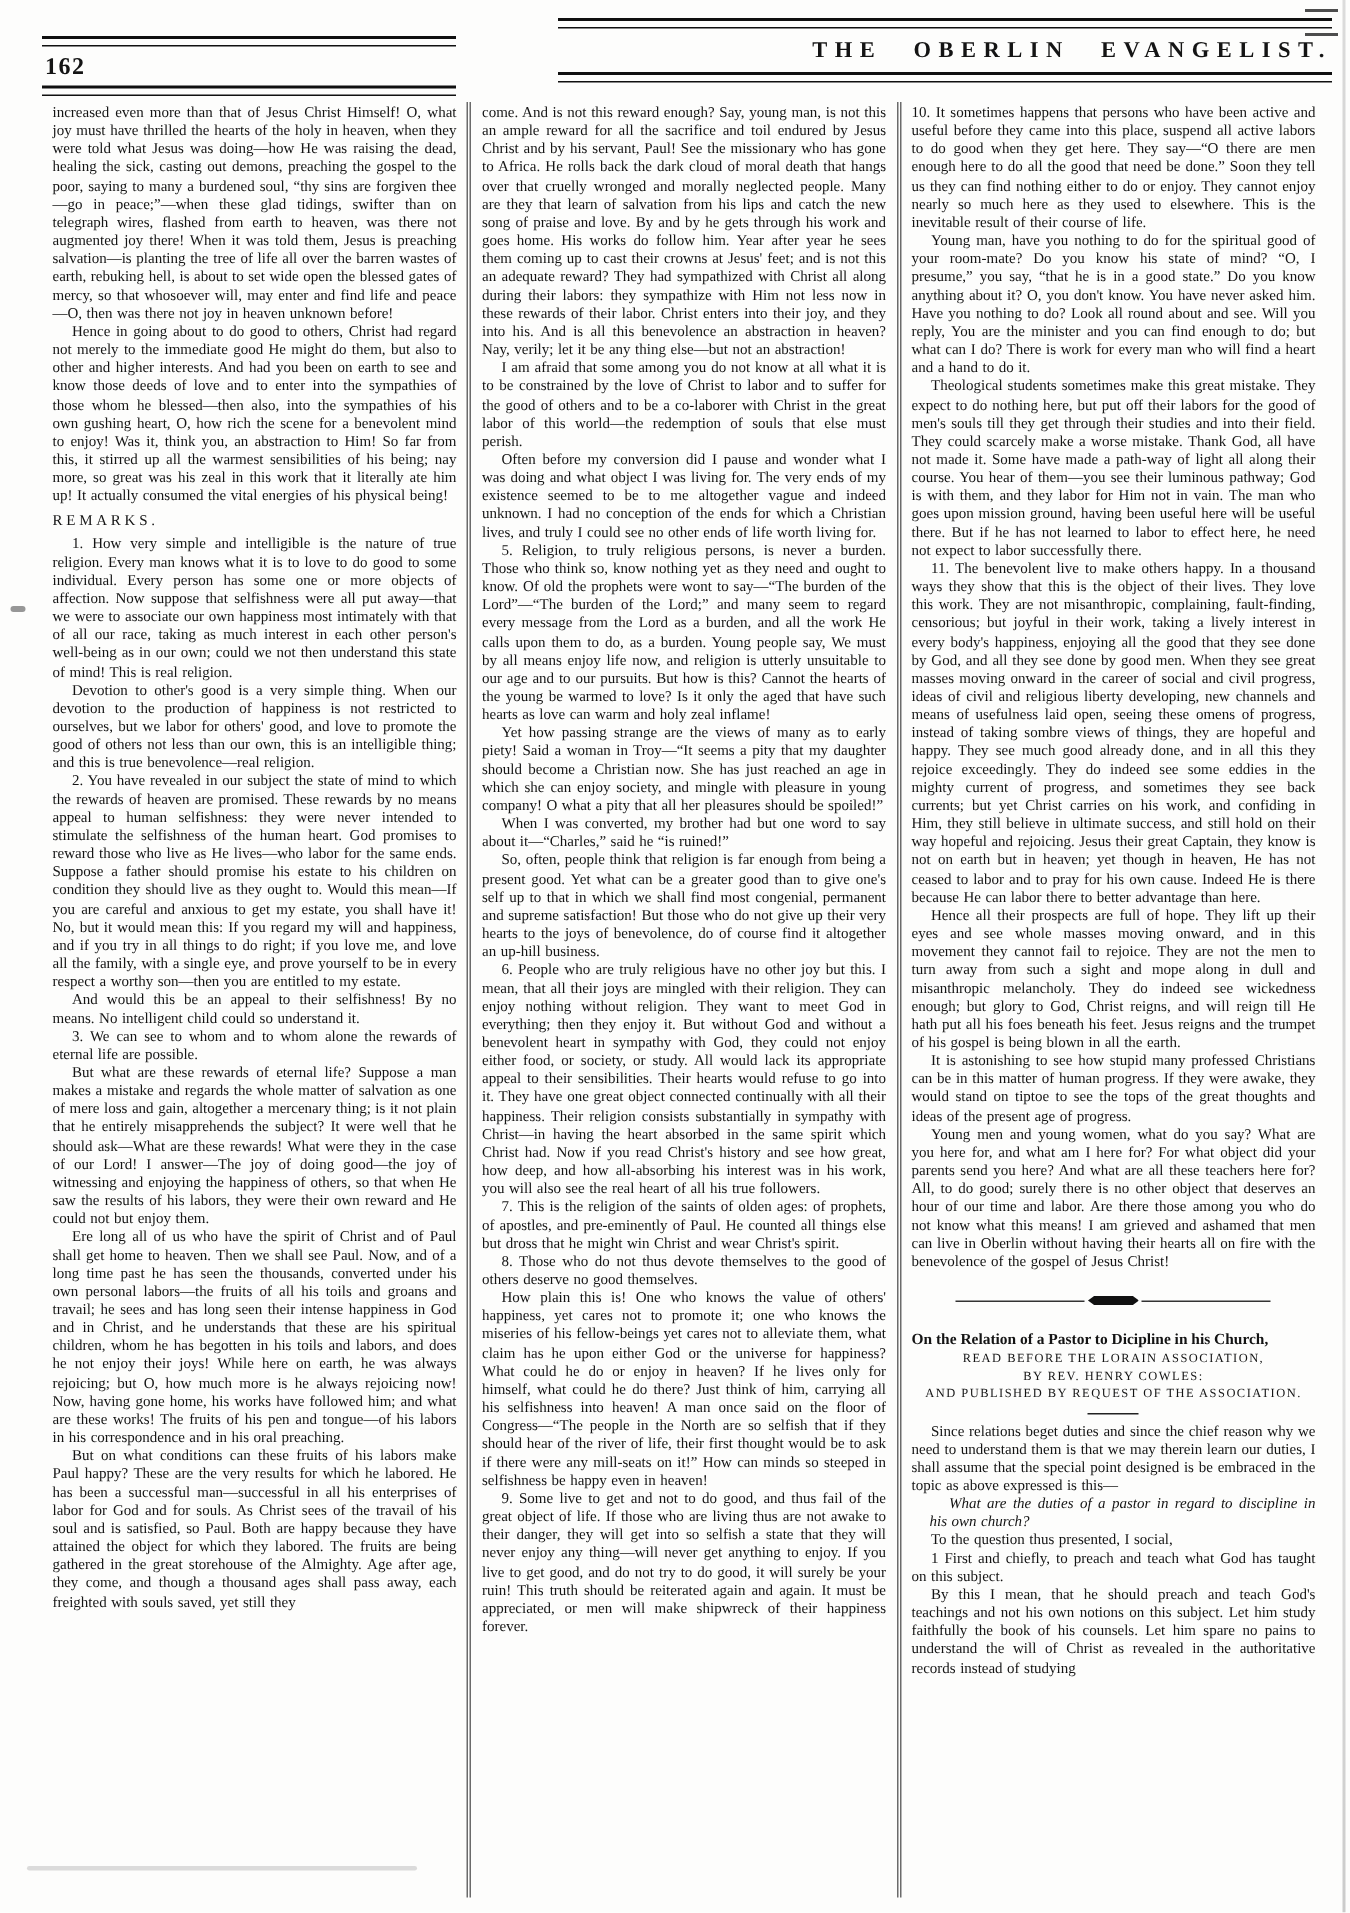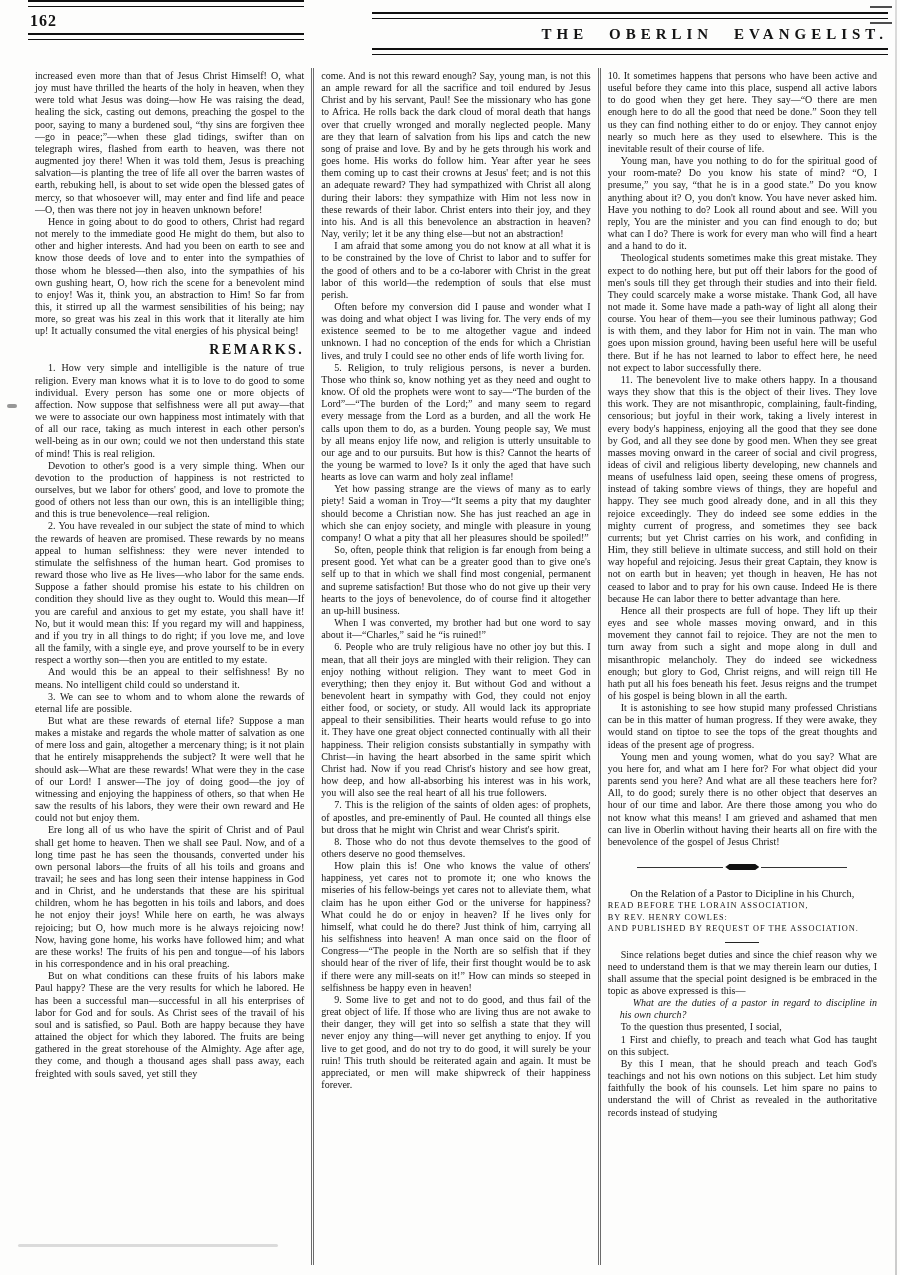--- a/index.html
+++ b/index.html
@@ -15,43 +15,43 @@
 
   
   .smudge-left { position:absolute; left:7px; top:404px; width:10px; height:4px; background:#444; opacity:.55; border-radius:2px; }
   .edge-right { position:absolute; right:3px; top:0; width:2px; height:100%; background:linear-gradient(#bbb,#888 30%,#ccc 70%,#999); opacity:.5; }
   .corner-marks { position:absolute; right:8px; top:6px; width:22px; height:14px;
     border-top:2px solid #222; border-bottom:2px solid #222; opacity:.8; }
   .smudge-bottom { position:absolute; left:18px; bottom:28px; width:260px; height:3px; background:#777; opacity:.25; border-radius:2px; }
 
   
   .drule { height:4px; border-top:2px solid #101010; border-bottom:1px solid #101010; }
-  .header-left { position:absolute; left:28px; top:0; width:276px; }
+  .header-left { position:absolute; left:28px; top:24px; width:276px; }
   .page-number { font-size:16px; font-weight:bold; letter-spacing:1px; padding:6px 0 4px 2px; line-height:16px; }
   .header-center { position:absolute; left:372px; top:12px; width:516px; }
   .masthead-title {
     text-align:right; font-size:15px; font-weight:bold;
     letter-spacing:5px; word-spacing:12px; padding:7px 0 6px; line-height:16px;
   }
 
   
   .cols { position:absolute; left:28px; top:68px; width:856px; bottom:10px; display:flex; }
   .col { flex:1 1 0; padding:2px 7px 0 7px; overflow:hidden; }
   .col + .col { border-left:3px double #6b6b6b; }
 
   .para {
     margin:0; font-size:10px; line-height:12.15px;
     text-align:justify; text-indent:13px;
     word-spacing:0.5px;
   }
   .para.no-indent { text-indent:0; }
   .para.italic { font-style:italic;margin-left:12px; }
-  .remarks-head { text-align:right; font-size:14px; letter-spacing:2.5px; margin:5px 0 4px; font-weight:bold; }
-  .art-title { text-align:center; font-weight:normal; font-size:10.3px; line-height:12px; margin-top:18px; }
-  .art-sub { text-align:left; font-size:8.3px; letter-spacing:1px; line-height:11.5px; }
+  .remarks-head { text-align:left; font-size:10px; letter-spacing:2.5px; margin:5px 0 4px; font-weight:normal; }
+  .art-title { text-align:left; font-weight:bold; font-size:10.3px; line-height:12px; margin-top:18px; }
+  .art-sub { text-align:center; font-size:8.3px; letter-spacing:1px; line-height:11.5px; }
   .small-rule { width:34px; border-top:1.6px solid #222; margin:7px auto 6px; }
   .divider { display:flex; align-items:center; justify-content:center; margin:16px auto 10px; width:210px; }
   .div-line { flex:1; height:1px; background:#333; }
   .div-diamond { width:34px; height:6px; background:#111; margin:0 2px;
     clip-path:polygon(0 50%,12% 0,88% 0,100% 50%,88% 100%,12% 100%); }
 </style>
 </head>
 <body>
 
 <div class="page">
@@ -86,22 +86,22 @@
         <p class="para">But what are these rewards of eternal life? Suppose a man makes a mistake and regards the whole matter of salvation as one of mere loss and gain, altogether a mercenary thing; is it not plain that he entirely misapprehends the subject? It were well that he should ask—What are these rewards! What were they in the case of our Lord! I answer—The joy of doing good—the joy of witnessing and enjoying the happiness of others, so that when He saw the results of his labors, they were their own reward and He could not but enjoy them.</p>
         <p class="para">Ere long all of us who have the spirit of Christ and of Paul shall get home to heaven. Then we shall see Paul. Now, and of a long time past he has seen the thousands, converted under his own personal labors—the fruits of all his toils and groans and travail; he sees and has long seen their intense happiness in God and in Christ, and he understands that these are his spiritual children, whom he has begotten in his toils and labors, and does he not enjoy their joys! While here on earth, he was always rejoicing; but O, how much more is he always rejoicing now! Now, having gone home, his works have followed him; and what are these works! The fruits of his pen and tongue—of his labors in his correspondence and in his oral preaching.</p>
         <p class="para">But on what conditions can these fruits of his labors make Paul happy? These are the very results for which he labored. He has been a successful man—successful in all his enterprises of labor for God and for souls. As Christ sees of the travail of his soul and is satisfied, so Paul. Both are happy because they have attained the object for which they labored. The fruits are being gathered in the great storehouse of the Almighty. Age after age, they come, and though a thousand ages shall pass away, each freighted with souls saved, yet still they</p>
       </div>
     <div class="col">
         <p class="para no-indent">come. And is not this reward enough? Say, young man, is not this an ample reward for all the sacrifice and toil endured by Jesus Christ and by his servant, Paul! See the missionary who has gone to Africa. He rolls back the dark cloud of moral death that hangs over that cruelly wronged and morally neglected people. Many are they that learn of salvation from his lips and catch the new song of praise and love. By and by he gets through his work and goes home. His works do follow him. Year after year he sees them coming up to cast their crowns at Jesus' feet; and is not this an adequate reward? They had sympathized with Christ all along during their labors: they sympathize with Him not less now in these rewards of their labor. Christ enters into their joy, and they into his. And is all this benevolence an abstraction in heaven? Nay, verily; let it be any thing else—but not an abstraction!</p>
         <p class="para">I am afraid that some among you do not know at all what it is to be constrained by the love of Christ to labor and to suffer for the good of others and to be a co-laborer with Christ in the great labor of this world—the redemption of souls that else must perish.</p>
         <p class="para">Often before my conversion did I pause and wonder what I was doing and what object I was living for. The very ends of my existence seemed to be to me altogether vague and indeed unknown. I had no conception of the ends for which a Christian lives, and truly I could see no other ends of life worth living for.</p>
         <p class="para">5. Religion, to truly religious persons, is never a burden. Those who think so, know nothing yet as they need and ought to know. Of old the prophets were wont to say—“The burden of the Lord”—“The burden of the Lord;” and many seem to regard every message from the Lord as a burden, and all the work He calls upon them to do, as a burden. Young people say, We must by all means enjoy life now, and religion is utterly unsuitable to our age and to our pursuits. But how is this? Cannot the hearts of the young be warmed to love? Is it only the aged that have such hearts as love can warm and holy zeal inflame!</p>
         <p class="para">Yet how passing strange are the views of many as to early piety! Said a woman in Troy—“It seems a pity that my daughter should become a Christian now. She has just reached an age in which she can enjoy society, and mingle with pleasure in young company! O what a pity that all her pleasures should be spoiled!”</p>
+        <p class="para">When I was converted, my brother had but one word to say about it—“Charles,” said he “is ruined!”</p>
         <p class="para">So, often, people think that religion is far enough from being a present good. Yet what can be a greater good than to give one's self up to that in which we shall find most congenial, permanent and supreme satisfaction! But those who do not give up their very hearts to the joys of benevolence, do of course find it altogether an up-hill business.</p>
-        <p class="para">When I was converted, my brother had but one word to say about it—“Charles,” said he “is ruined!”</p>
         <p class="para">6. People who are truly religious have no other joy but this. I mean, that all their joys are mingled with their religion. They can enjoy nothing without religion. They want to meet God in everything; then they enjoy it. But without God and without a benevolent heart in sympathy with God, they could not enjoy either food, or society, or study. All would lack its appropriate appeal to their sensibilities. Their hearts would refuse to go into it. They have one great object connected continually with all their happiness. Their religion consists substantially in sympathy with Christ—in having the heart absorbed in the same spirit which Christ had. Now if you read Christ's history and see how great, how deep, and how all-absorbing his interest was in his work, you will also see the real heart of all his true followers.</p>
         <p class="para">7. This is the religion of the saints of olden ages: of prophets, of apostles, and pre-eminently of Paul. He counted all things else but dross that he might win Christ and wear Christ's spirit.</p>
         <p class="para">8. Those who do not thus devote themselves to the good of others deserve no good themselves.</p>
         <p class="para">How plain this is! One who knows the value of others' happiness, yet cares not to promote it; one who knows the miseries of his fellow-beings yet cares not to alleviate them, what claim has he upon either God or the universe for happiness? What could he do or enjoy in heaven? If he lives only for himself, what could he do there? Just think of him, carrying all his selfishness into heaven! A man once said on the floor of Congress—“The people in the North are so selfish that if they should hear of the river of life, their first thought would be to ask if there were any mill-seats on it!” How can minds so steeped in selfishness be happy even in heaven!</p>
         <p class="para">9. Some live to get and not to do good, and thus fail of the great object of life. If those who are living thus are not awake to their danger, they will get into so selfish a state that they will never enjoy any thing—will never get anything to enjoy. If you live to get good, and do not try to do good, it will surely be your ruin! This truth should be reiterated again and again. It must be appreciated, or men will make shipwreck of their happiness forever.</p>
       </div>
     <div class="col">
         <p class="para no-indent">10. It sometimes happens that persons who have been active and useful before they came into this place, suspend all active labors to do good when they get here. They say—“O there are men enough here to do all the good that need be done.” Soon they tell us they can find nothing either to do or enjoy. They cannot enjoy nearly so much here as they used to elsewhere. This is the inevitable result of their course of life.</p>
         <p class="para">Young man, have you nothing to do for the spiritual good of your room-mate? Do you know his state of mind? “O, I presume,” you say, “that he is in a good state.” Do you know anything about it? O, you don't know. You have never asked him. Have you nothing to do? Look all round about and see. Will you reply, You are the minister and you can find enough to do; but what can I do? There is work for every man who will find a heart and a hand to do it.</p>
         <p class="para">Theological students sometimes make this great mistake. They expect to do nothing here, but put off their labors for the good of men's souls till they get through their studies and into their field. They could scarcely make a worse mistake. Thank God, all have not made it. Some have made a path-way of light all along their course. You hear of them—you see their luminous pathway; God is with them, and they labor for Him not in vain. The man who goes upon mission ground, having been useful here will be useful there. But if he has not learned to labor to effect here, he need not expect to labor successfully there.</p>

